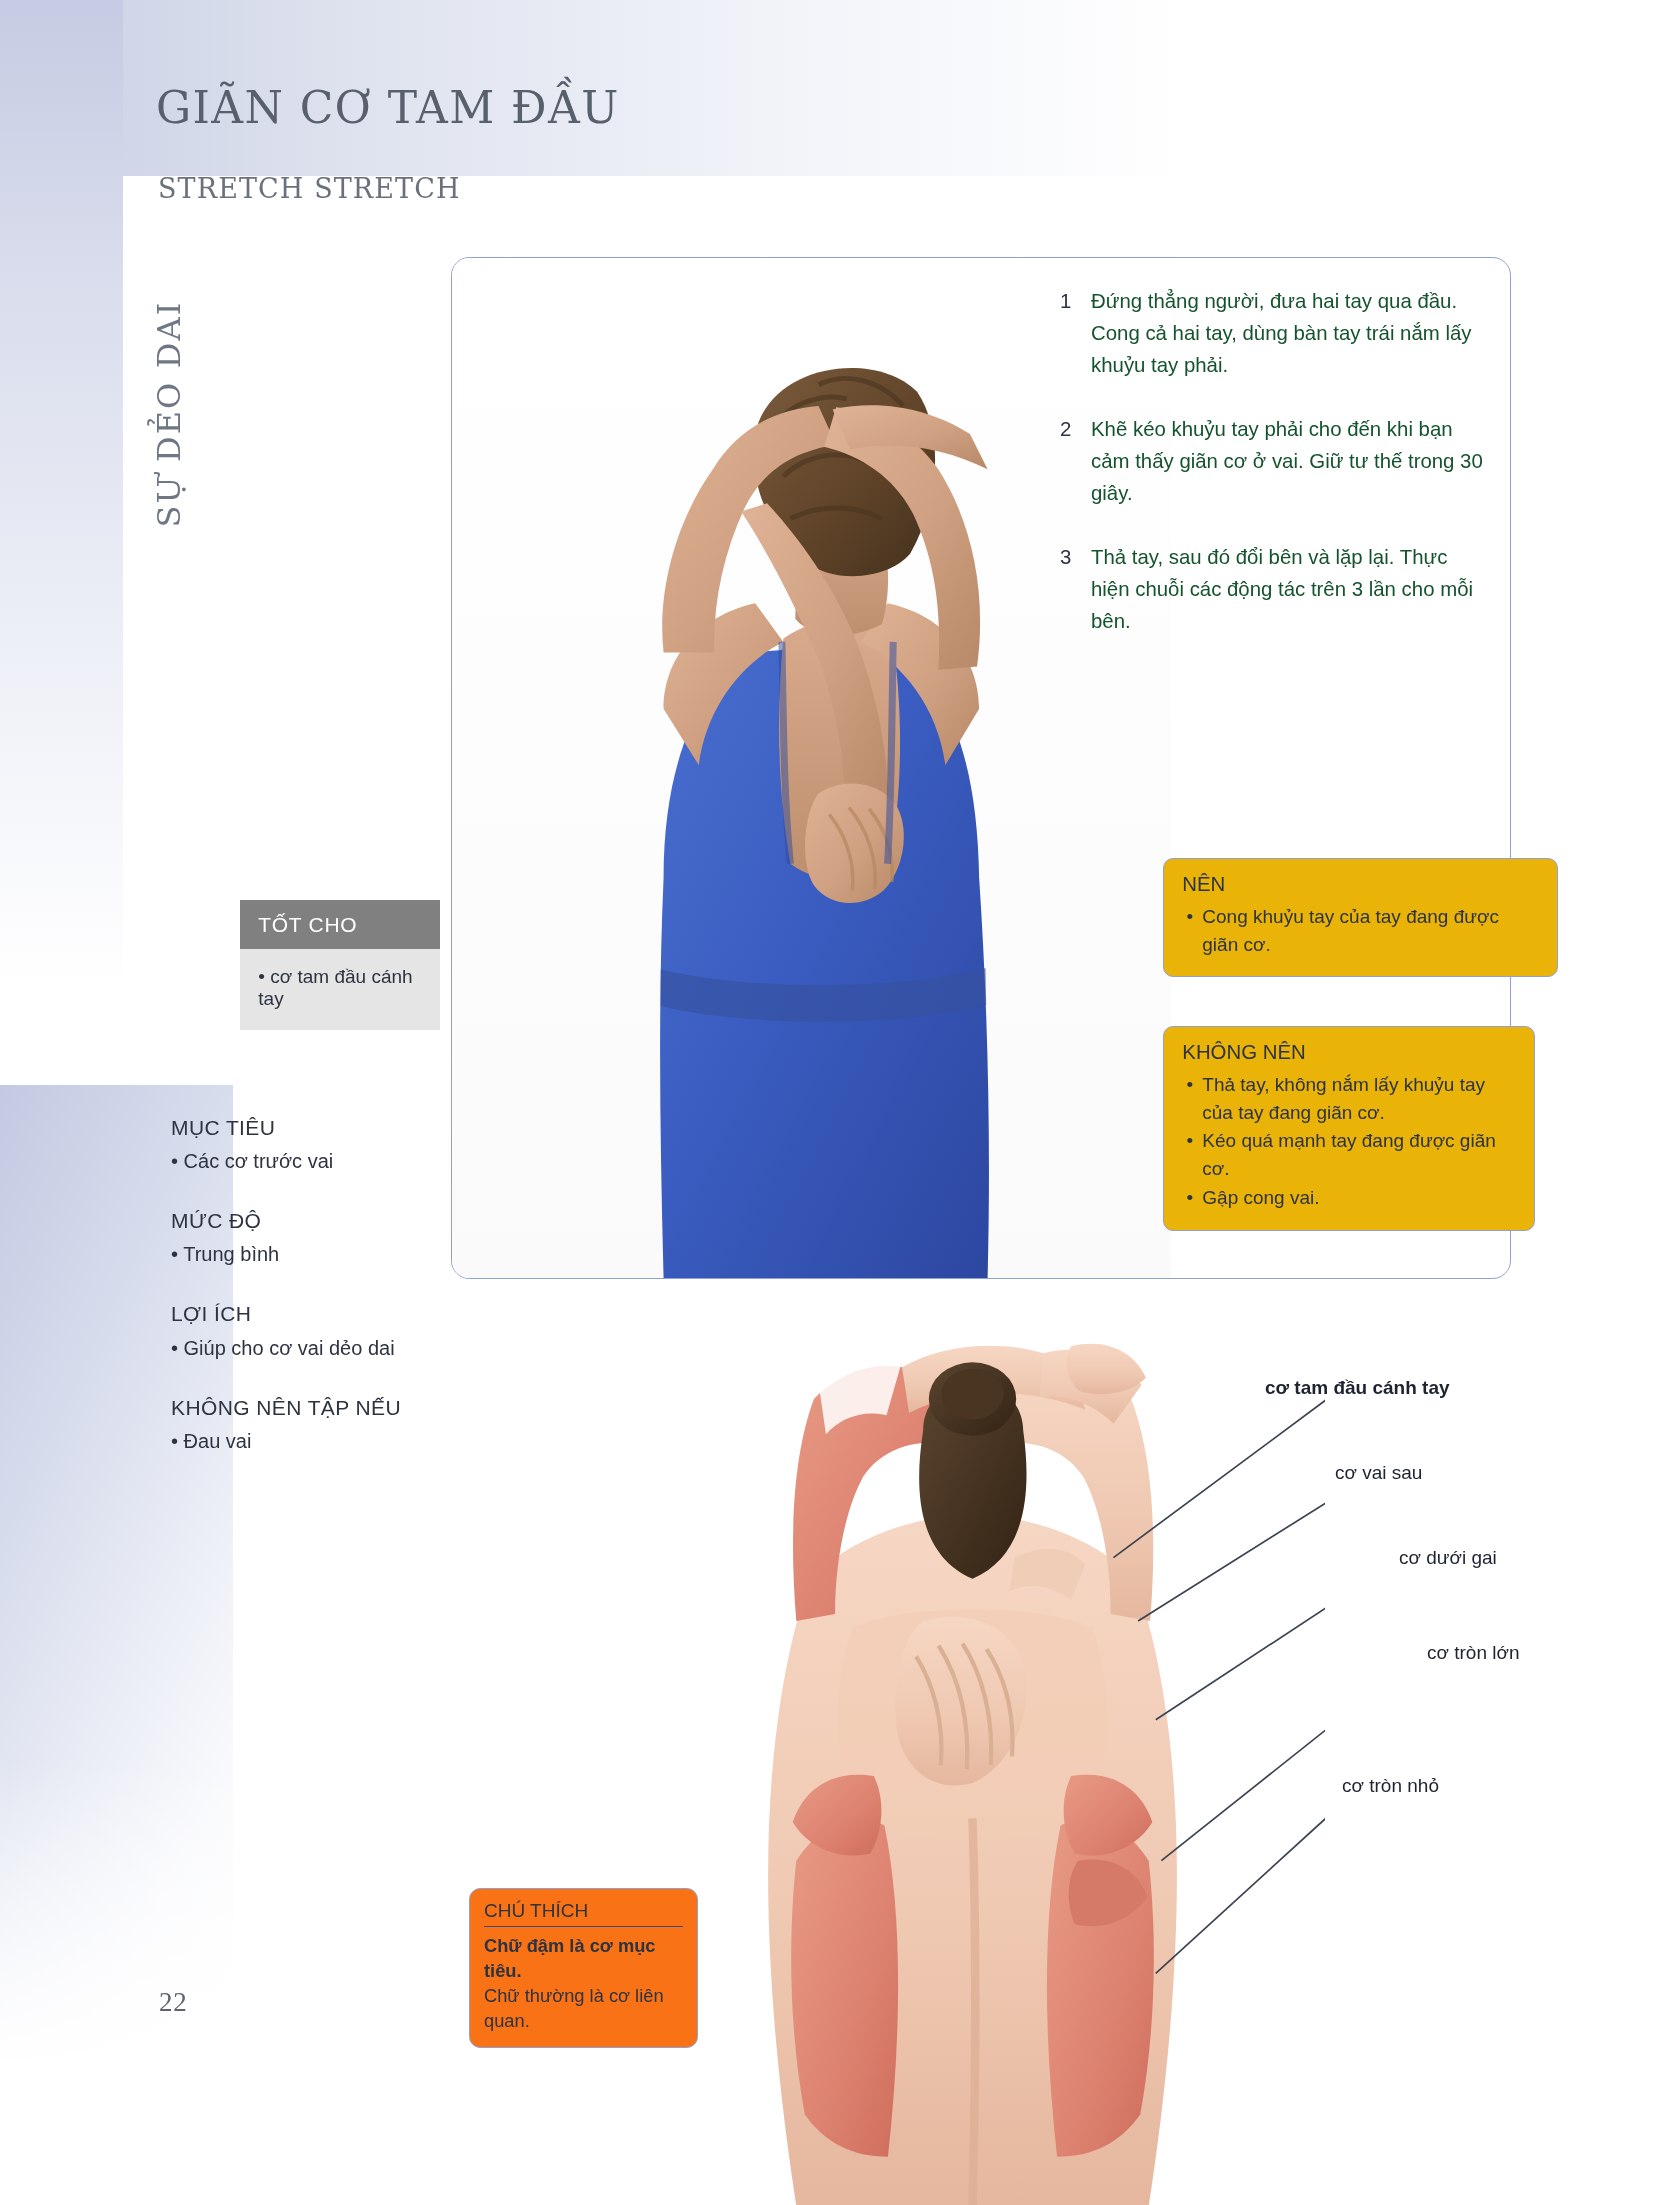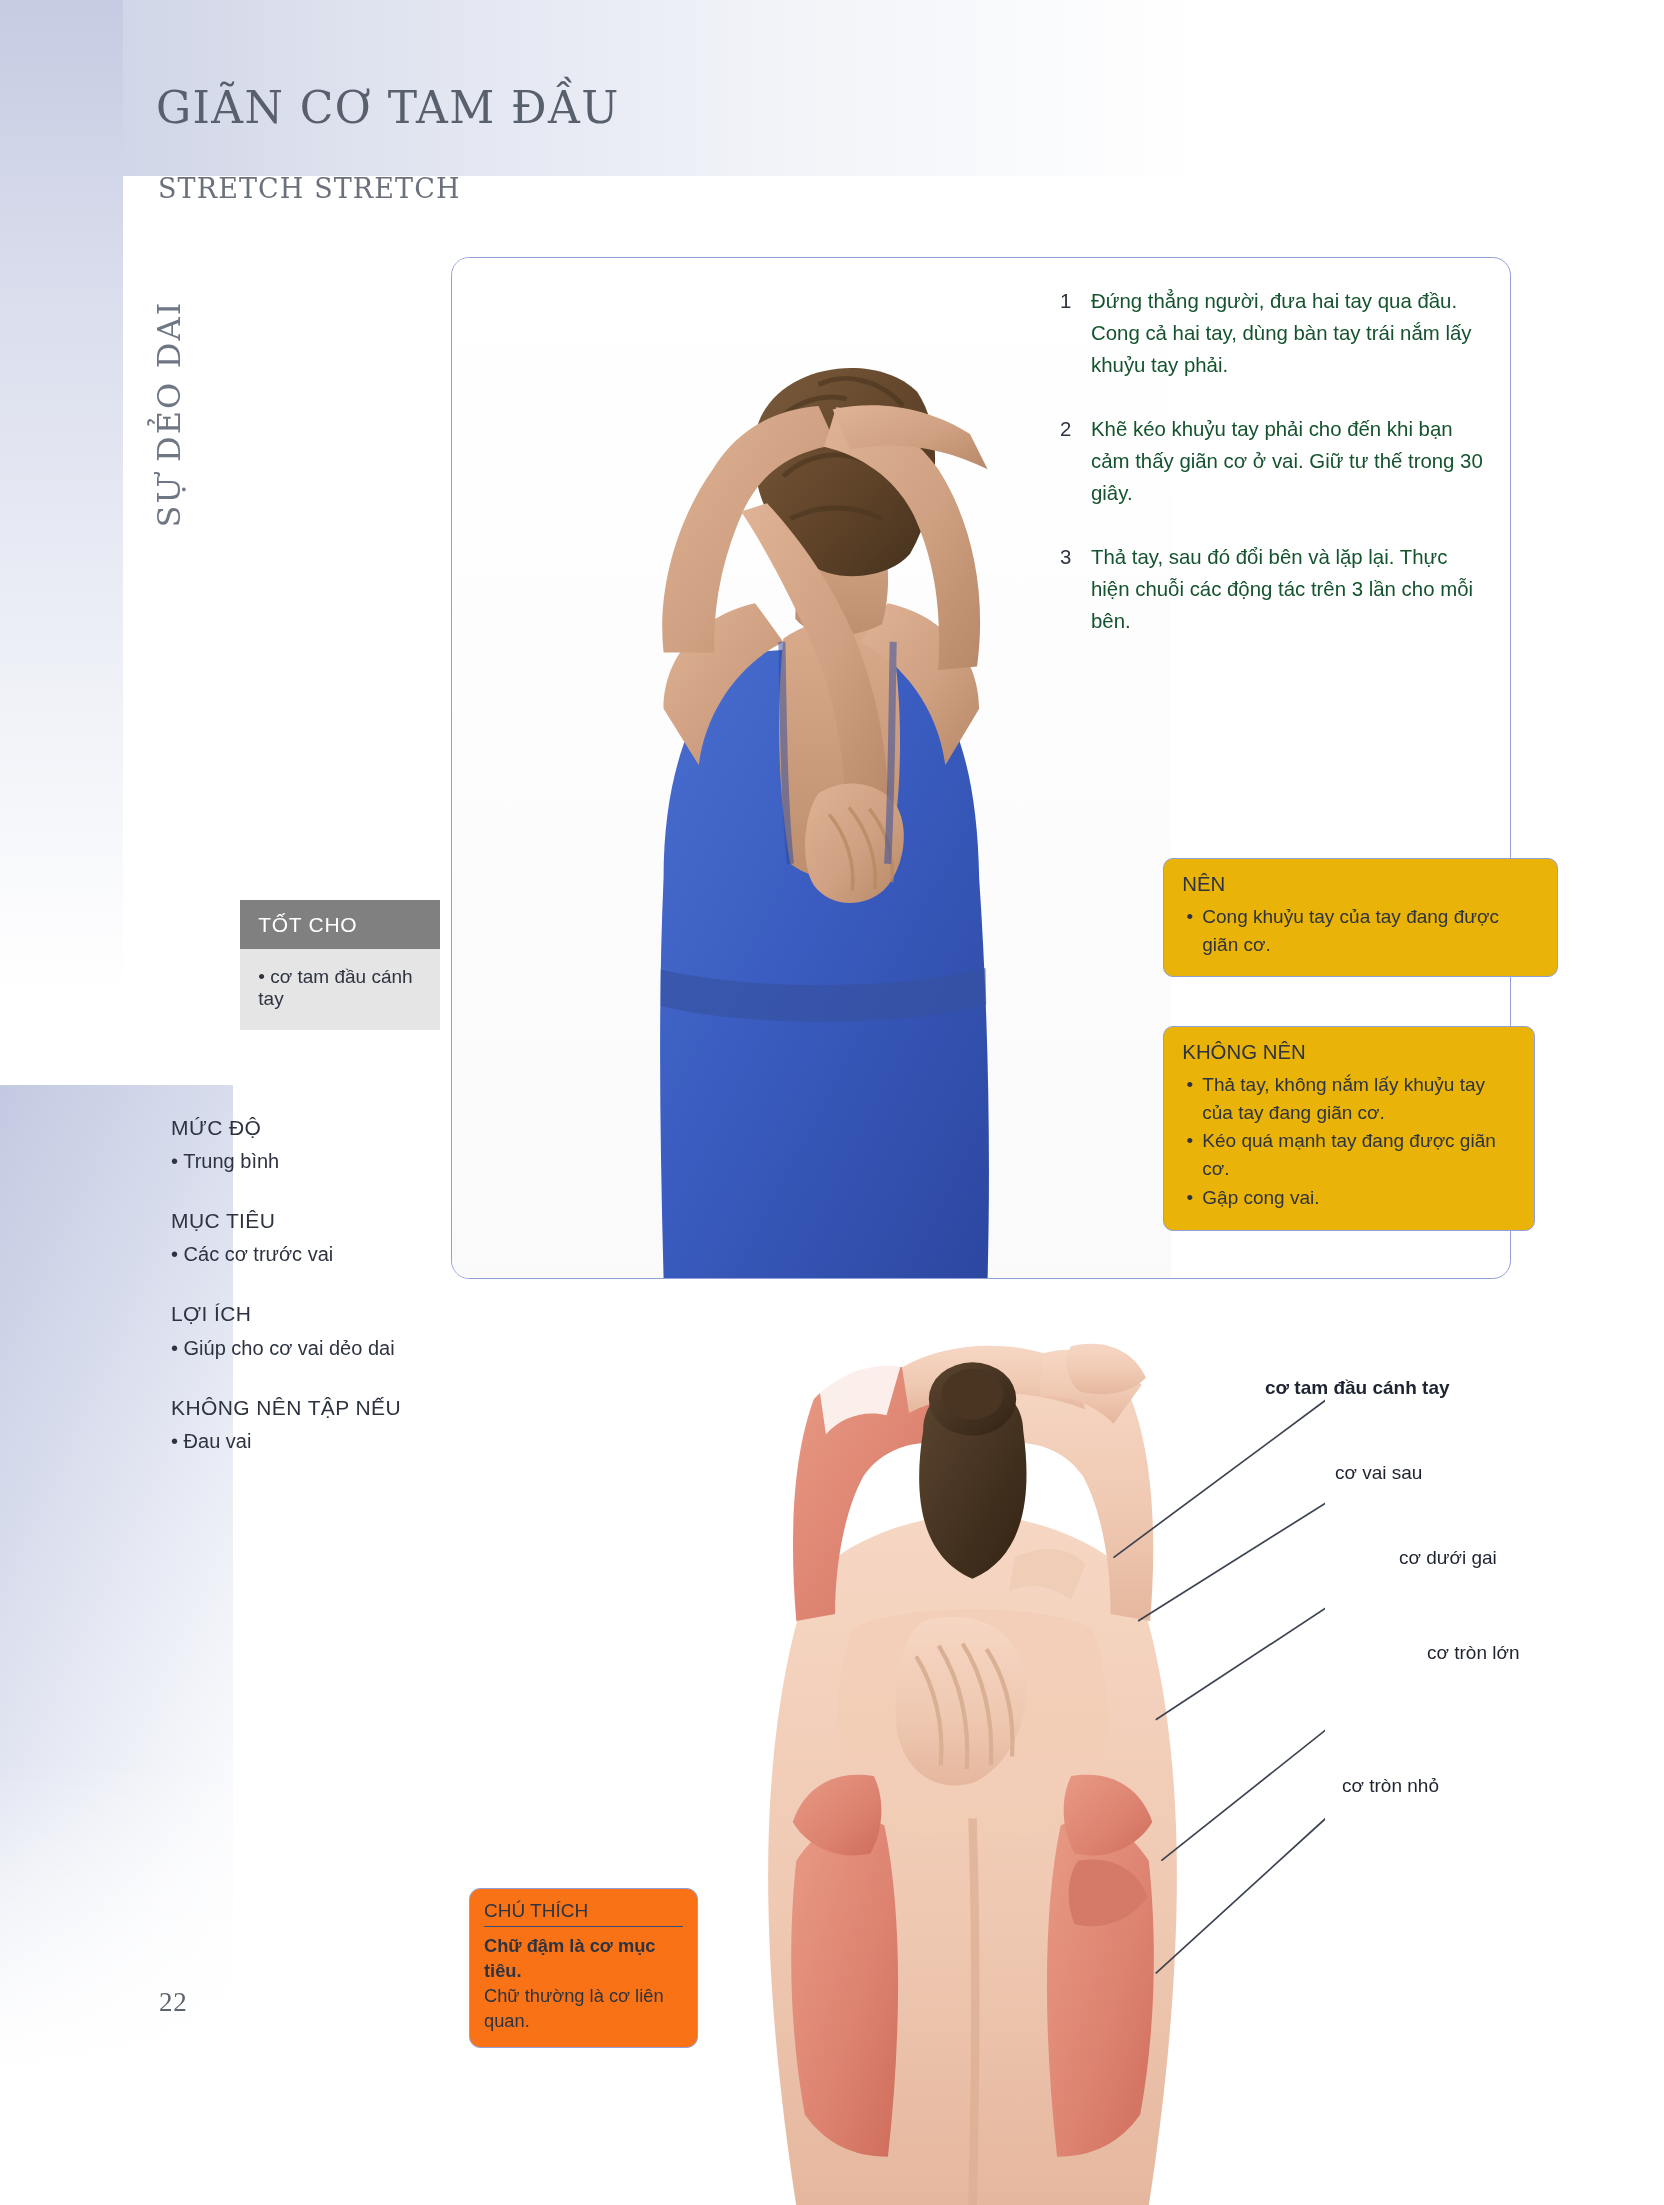--- a/index.html
+++ b/index.html
@@ -361,26 +361,26 @@
   <div class="cue-title">KHÔNG NÊN</div>
   <ul class="cue-list">
     <li>Thả tay, không nắm lấy khuỷu tay của tay đang giãn cơ.</li>
     <li>Kéo quá mạnh tay đang được giãn cơ.</li>
     <li>Gập cong vai.</li>
   </ul>
 </div>
 
 <div class="meta">
   <div class="meta-group">
+    <div class="meta-head">MỤC TIÊU</div>
+    <div class="meta-val">• Các cơ trước vai</div>
+  </div>
+  <div class="meta-group">
     <div class="meta-head">MỨC ĐỘ</div>
     <div class="meta-val">• Trung bình</div>
-  </div>
-  <div class="meta-group">
-    <div class="meta-head">MỤC TIÊU</div>
-    <div class="meta-val">• Các cơ trước vai</div>
   </div>
   <div class="meta-group">
     <div class="meta-head">LỢI ÍCH</div>
     <div class="meta-val">• Giúp cho cơ vai dẻo dai</div>
   </div>
   <div class="meta-group">
     <div class="meta-head">KHÔNG NÊN TẬP NẾU</div>
     <div class="meta-val">• Đau vai</div>
   </div>
 </div>

